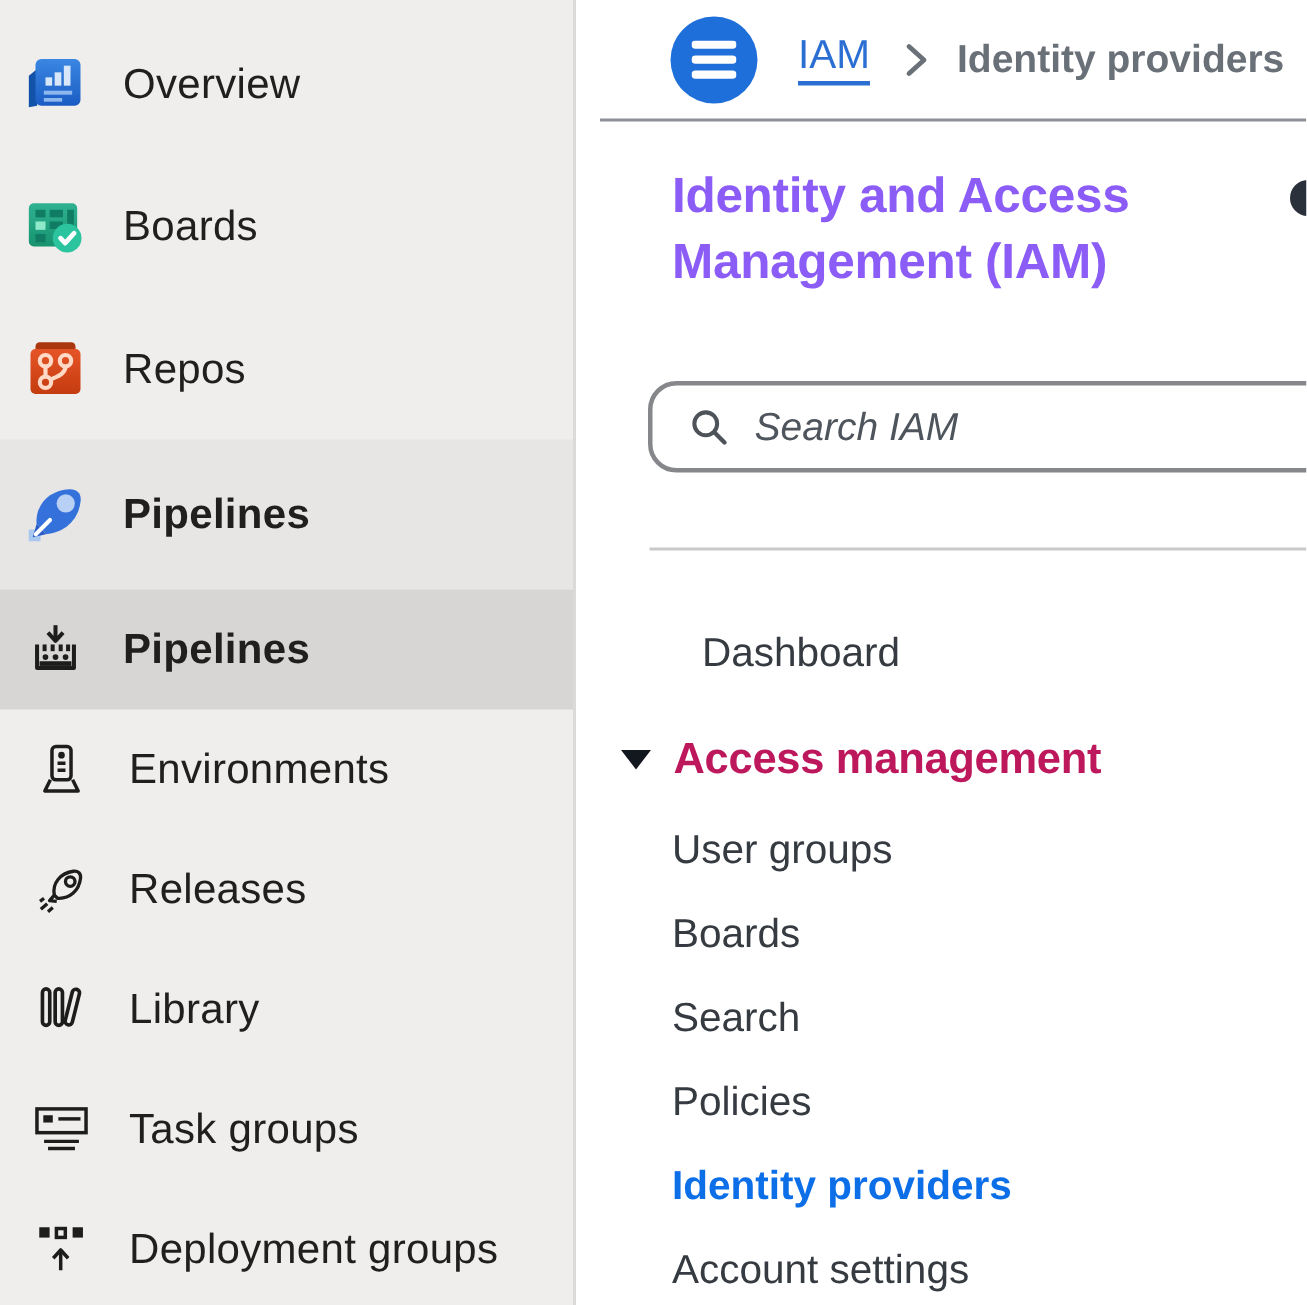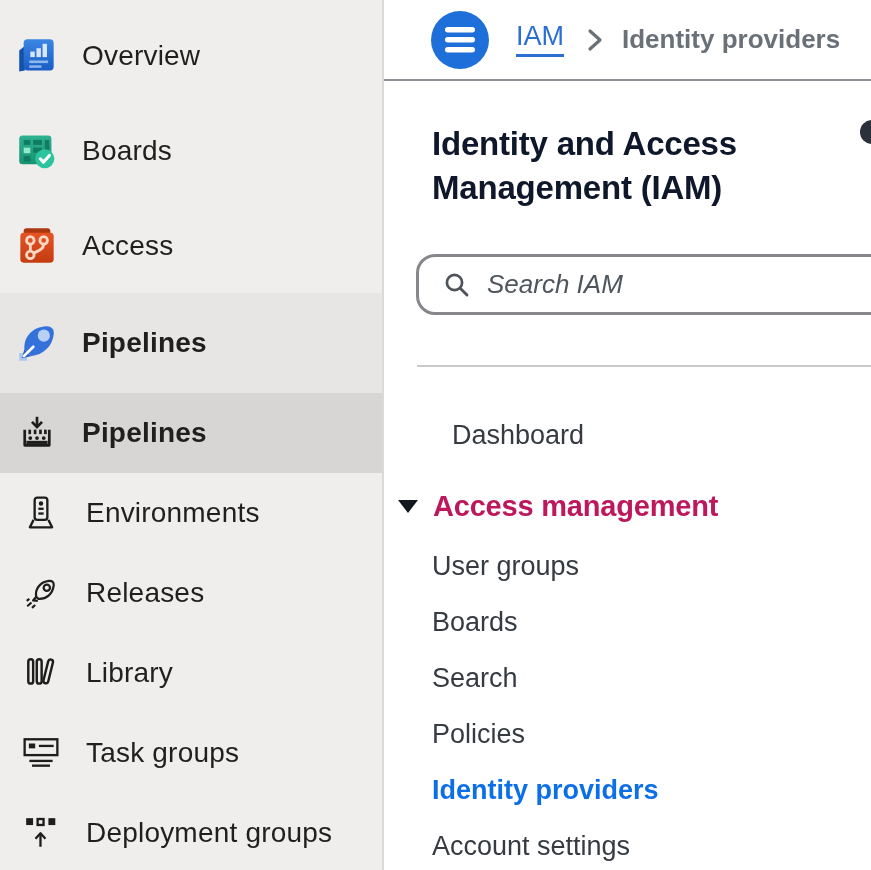--- a/index.html
+++ b/index.html
@@ -1,18 +1,18 @@
 <!DOCTYPE html>
 <html><head>
 <meta charset="utf-8">
 <style>
   * { margin:0; padding:0; box-sizing:border-box; }
   html,body { width:871px; height:870px; overflow:hidden; background:#ffffff;
               font-family:"Liberation Sans","DejaVu Sans",sans-serif; }
-  .app { position:relative; width:871px; height:870px; display:flex; }
+  .app { position:relative; width:871px; height:870px; display:flex;gap:16px; }
 
   
   .sidebar { width:384px; height:870px; background:#efeeed; border-right:2px solid #dbdad9;
              padding-top:8px; flex:0 0 auto; }
   .nav-row { display:flex; align-items:center; height:95px; padding-left:16px; cursor:pointer; }
   .nav-row.h80 { height:80px;padding-left:20px; }
   .nav-row.band { height:100px; background:#e7e6e5; }
   .nav-row.selected { height:80px; background:#d7d6d5; }
   .nav-row .icon { width:42px; height:42px; display:flex; align-items:center; justify-content:center;
                    margin-right:24px; flex:0 0 auto; }
@@ -23,22 +23,22 @@
   .panel { position:relative; flex:1 1 auto; height:870px; background:#ffffff; overflow:hidden; }
   .crumbbar { position:absolute; left:0; top:0; right:0; height:81px; background:#fff;
               border-bottom:2px solid #8d9095; display:flex; align-items:center;padding-left:21px; }
   .menu-btn { margin-left:26px; width:58px; height:58px; border:none; border-radius:50%;
               background:#1e6fd9; display:flex; align-items:center; justify-content:center; cursor:pointer; }
   .crumb-link { margin-left:27px; font-size:27px; color:#2b6fd3; text-decoration:none;
                 border-bottom:3px solid #2b6fd3; padding-bottom:3px; line-height:1.05; cursor:pointer; }
   .crumb-chevron { margin-left:22px; display:flex; }
   .crumb-current { margin-left:18px; font-size:26px; font-weight:700; color:#697077; }
 
-  .page-title { position:absolute; left:48px; top:122px; width:382px; font-size:33px; line-height:44px;
-                font-weight:700; color:#0f172a; letter-spacing:-0.2px; }
+  .page-title { position:absolute; left:48px; top:108px; width:382px; font-size:33px; line-height:44px;
+                font-weight:700; color:#8b5cf6; letter-spacing:-0.2px; }
   .edge-glyph { position:absolute; right:-13px; top:120px; width:24px; height:24px;
                 background:#2b313a; border-radius:50%; }
 
   .searchbox { position:absolute; left:32px; right:-30px; top:254px; height:61px;
                border:3px solid #85878b; border-radius:19px; background:#fff;
                display:flex; align-items:center; padding-left:24px; }
   .searchbox svg { flex:0 0 auto; margin-right:16px; }
   .searchbox input { flex:1 1 auto; border:none; outline:none; font-size:26px; height:40px;
                      font-family:inherit; color:#30353b; background:transparent; }
   .searchbox input::placeholder { font-style:italic; color:#4f555c; opacity:1; }
@@ -119,21 +119,21 @@
           <rect x="3" y="6" width="30" height="27" rx="3" fill="url(#gr)"></rect>
           <g fill="none" stroke="#ffd9c5" stroke-width="2.5">
             <circle cx="12" cy="13" r="3.4"></circle>
             <circle cx="24" cy="13" r="3.4"></circle>
             <circle cx="12" cy="26" r="3.4"></circle>
             <line x1="12" y1="16.4" x2="12" y2="22.6"></line>
             <path d="M24 16.4 C24 21 19 22.5 15.4 24.2"></path>
           </g>
         </svg>
       </span>
-      <span class="label">Access</span>
+      <span class="label">Repos</span>
     </div>
 
     <div class="nav-row band bold">
       <span class="icon">
         <svg width="42" height="42" viewBox="0 0 40 40">
           <path d="M3 37 V29.5 H6.8 V33.2 H10.5 V37 Z" fill="#a9c8f0"></path>
           <path d="M8 26 C7 14 16 4.5 29 4 C33.5 3.9 36.3 6.6 36 11 C35 23 26 31.5 14 32.5 Z" fill="#3471db"></path>
           <path d="M8 26 L14 32.5 L5.5 34.5 Z" fill="#2a5bc6"></path>
           <circle cx="26.5" cy="13" r="5.8" fill="#b7d0f3"></circle>
           <line x1="7.5" y1="32.5" x2="16.5" y2="23.5" stroke="#ffffff" stroke-width="2.6" stroke-linecap="round"></line>

